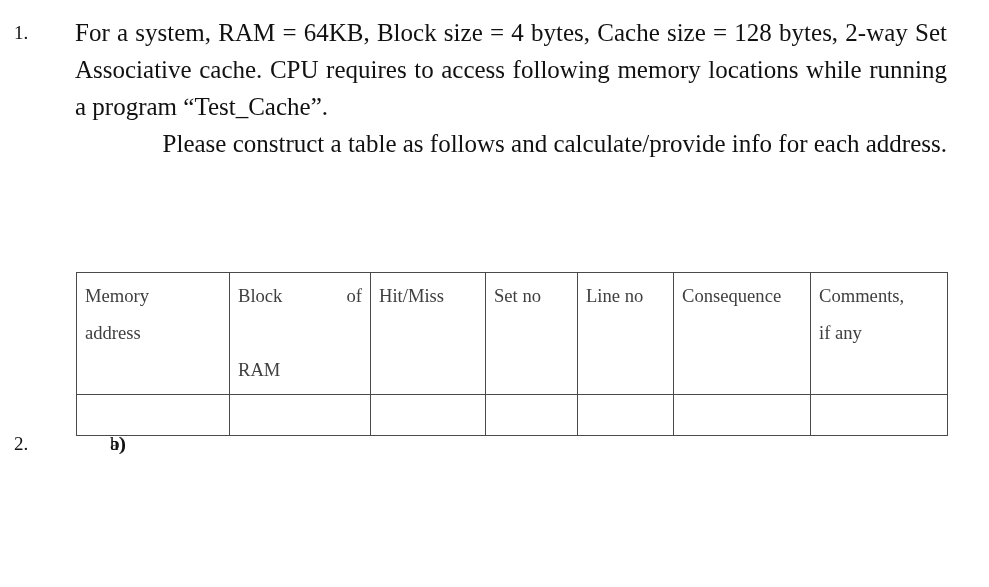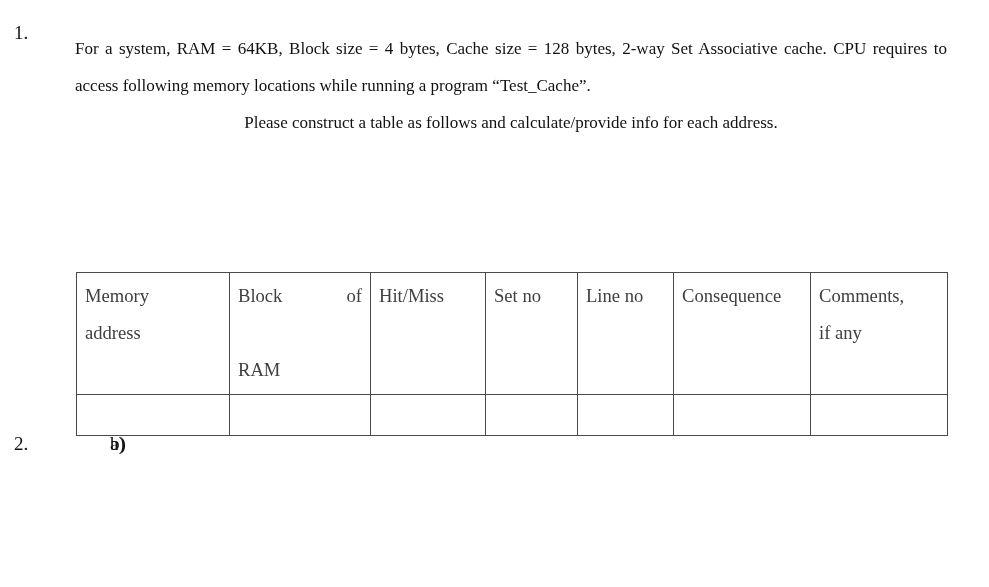--- a/index.html
+++ b/index.html
@@ -33,33 +33,32 @@
     position: absolute;
     left: 14px;
     top: 0;
     font-size: 19px;
     line-height: 37px;
     color: #111;
   }
   .qbody {
     margin-left: 75px;
     margin-right: 42px;   
-    font-size: 17px;
+    font-size: 25px;
     line-height: 37px;
     text-align: justify;
     text-justify: inter-word;
     color: #111;
-    margin-top: 16px;
   }
   .qbody p {
     margin: 0;
   }
   
   .qbody p.nojust {
-    text-align: center;
+    text-align: right;
   }
 
   
   .sublist {
     margin-left: 110px;
     margin-right: 42px;
   }
   .subitem {
     position: relative;
     padding-left: 35px;

